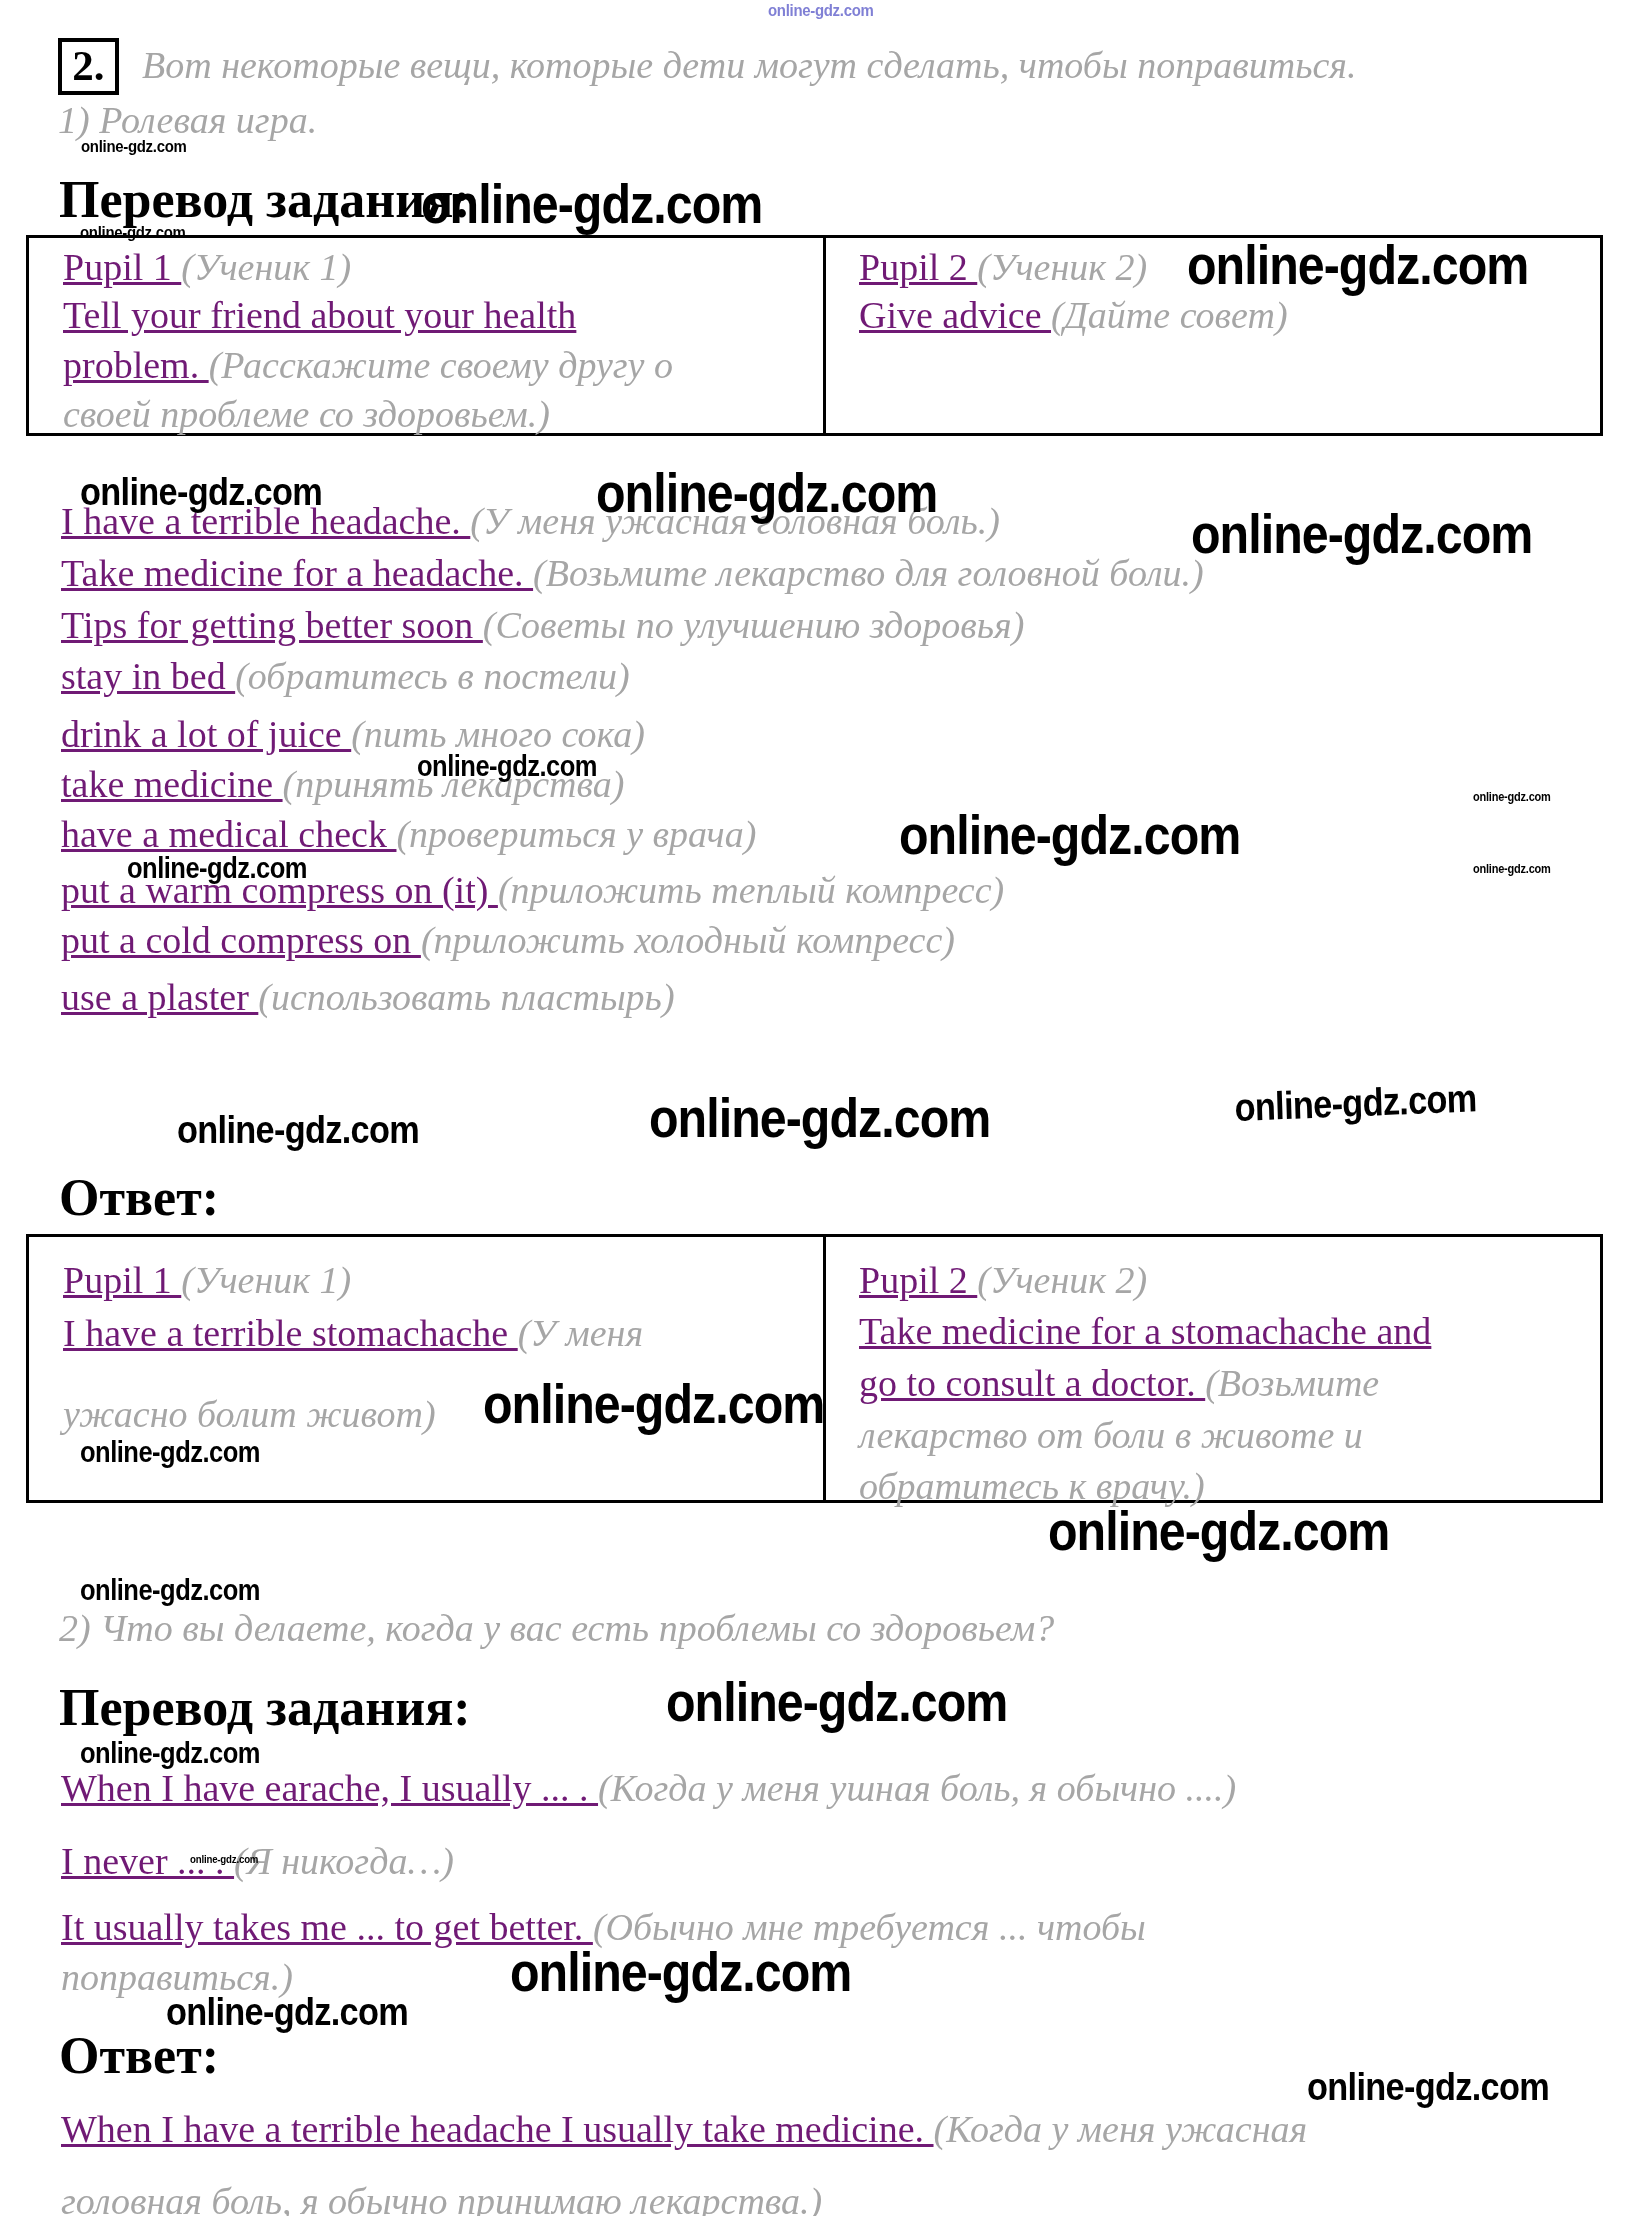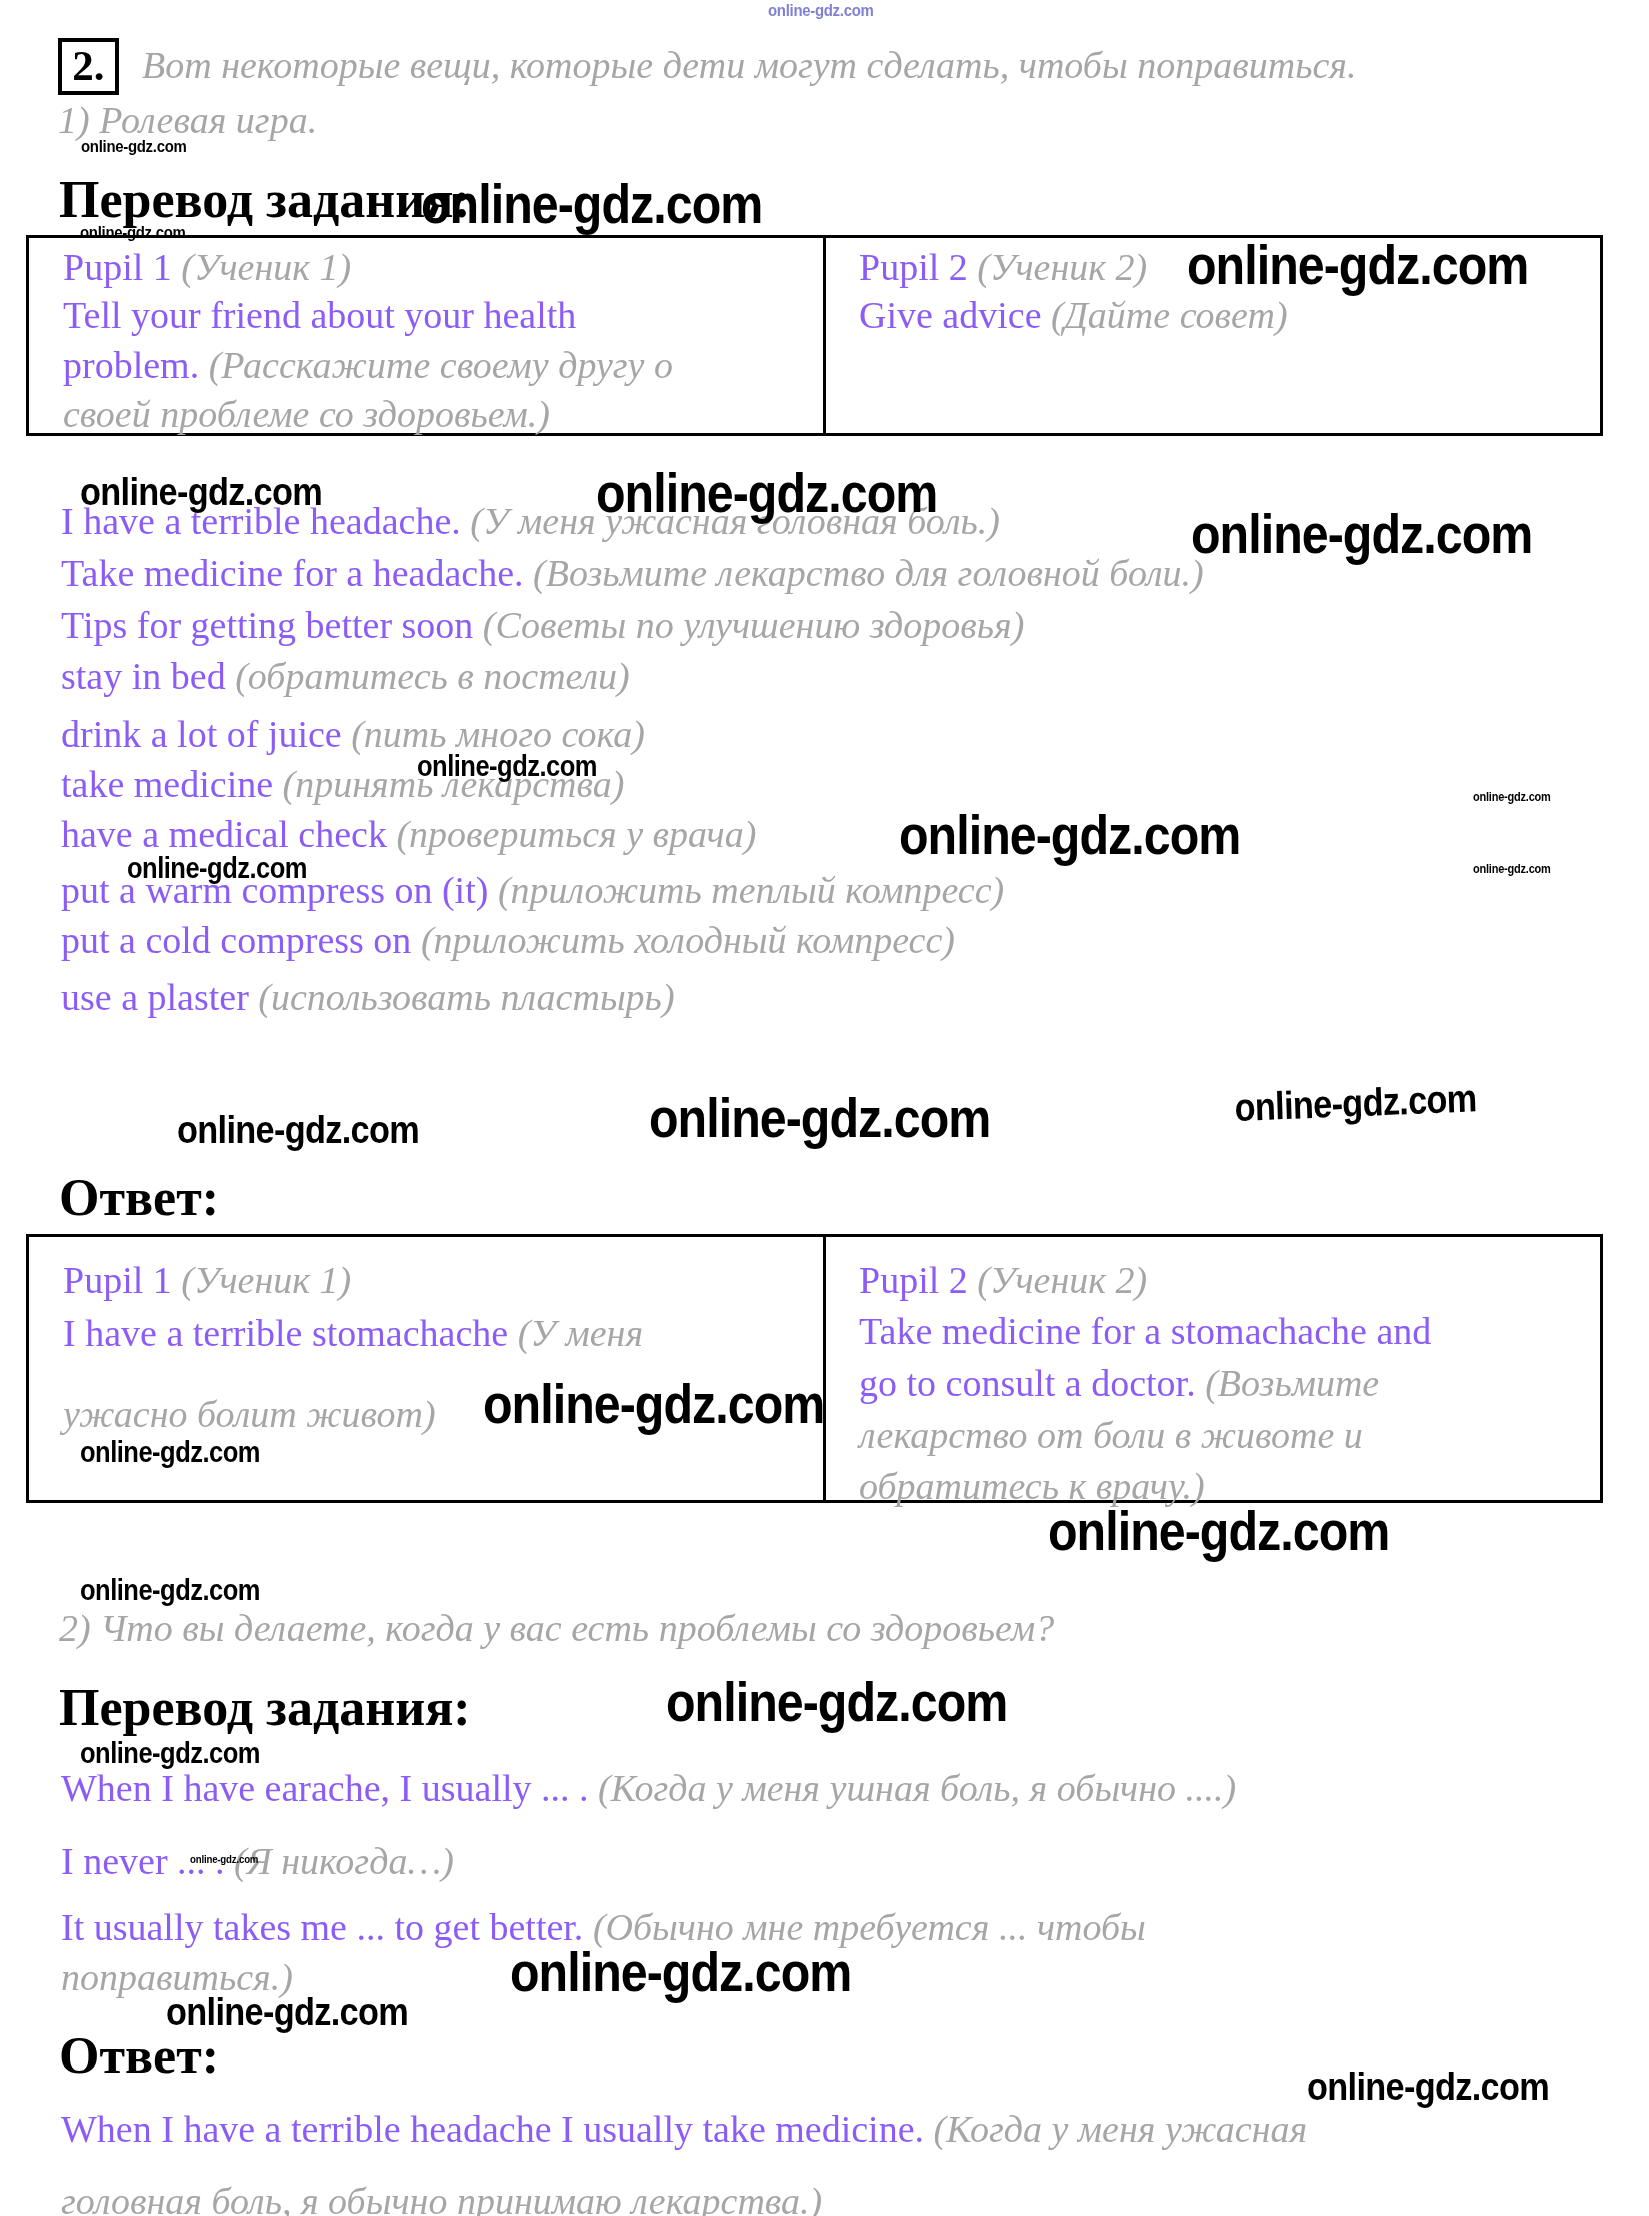--- a/index.html
+++ b/index.html
@@ -1,19 +1,19 @@
 <!DOCTYPE html>
 <html style="font-size:12.5px"><head>
 <meta charset="utf-8">
 <style>
   html,body{margin:0;padding:0;background:#ffffff;}
   .page{position:relative;width:1650px;height:2216px;background:#fff;overflow:hidden;
         font-family:"Liberation Serif", serif;color:#000;}
   .line{position:absolute;white-space:nowrap;font-size:38px;line-height:1.12;}
-  .en{color:#8b5cf6;}
+  .en{color:#701a75;text-decoration:underline;}
   .ru{color:#a6a6a6;font-style:italic;}
   .heading{position:absolute;white-space:nowrap;font-weight:bold;font-size:52px;color:#000;}
   .num-box{position:absolute;left:58px;top:38px;border:4.7px solid #000;padding:0 10.2px 1.6px 10.2px;
            font-weight:bold;font-size:43px;line-height:1.1;}
   .dlg-table{position:absolute;left:26px;width:1571px;border:3.1px solid #000;background:transparent;}
   .tbl-divider{position:absolute;top:0;bottom:0;width:3.1px;background:#000;}
   .tline{position:absolute;white-space:nowrap;font-size:38px;line-height:1.12;}
   .wm{position:absolute;font-family:"Liberation Sans", sans-serif;font-weight:bold;color:#000;
       white-space:nowrap;letter-spacing:-0.02em;transform:scaleX(.88);transform-origin:left top;
       line-height:1;z-index:6;}

